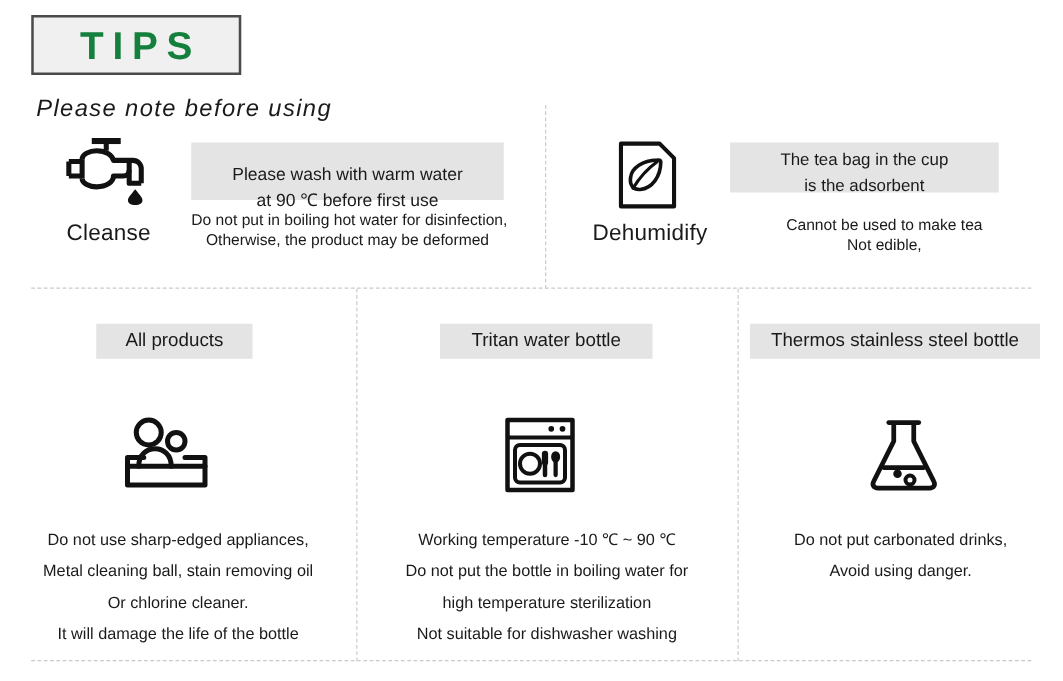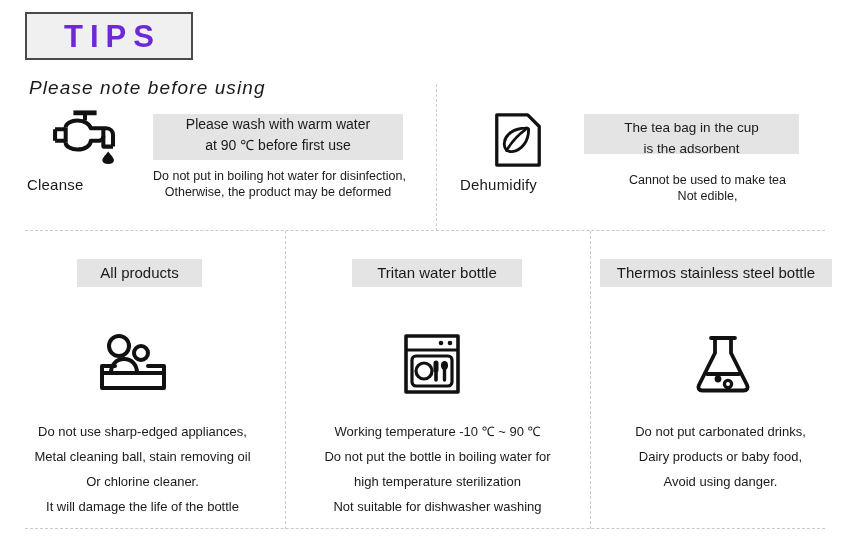--- a/index.html
+++ b/index.html
@@ -31,21 +31,21 @@
     border: 2px solid #4a4a4a;
     box-sizing: border-box;
     display: flex;
     align-items: center;
     justify-content: center;
   }
   .tips-box .tips-text {
     font-size: 31px;
     font-weight: bold;
     letter-spacing: 7px;
-    color: #6d28d9;
+    color: #15803d;
     text-indent: 7px;
     line-height: 1;
   }
 
   
   .section-heading {
     position: absolute;
     left: 29px;
     top: 77px;
     font-size: 19px;
@@ -78,22 +78,23 @@
   
   .gray-band {
     background: #e4e4e4;
     display: inline-block;
     text-align: center;
     box-sizing: border-box;
   }
 
   .icon-label {
     position: absolute;
-    font-size: 15px;
-    color: #1a1a1a;
+    font-size: 18px;
+    color: #1a1a1a;
+    text-align: center;
     white-space: nowrap;
     letter-spacing: 0.2px;
   }
 
   .icon-wrap {
     position: absolute;
     display: block;
   }
 
   .note-lines {
@@ -102,21 +103,21 @@
     font-size: 12.5px;
     line-height: 16px;
     color: #1a1a1a;
     white-space: nowrap;
   }
 
   
   #cleanse-icon   { left: 50px;  top: 108px; width: 70px; height: 56px; }
   #cleanse-label  { left: 27px;  top: 176px; width: 120px; }
   #cleanse-band   { position: absolute; left: 153px; top: 114px; width: 250px; height: 46px;
-                    font-size: 14px; line-height: 21px; padding-top: 0; }
+                    font-size: 14px; line-height: 21px; padding-top: 15px; }
   #cleanse-note   { left: 153px; top: 168px; width: 250px; }
 
   
   #dehum-icon     { left: 492px; top: 112px; width: 52px; height: 56px; }
   #dehum-label    { left: 460px; top: 176px; width: 120px; }
   #tea-band       { position: absolute; left: 584px; top: 114px; width: 215px; height: 40px;
                     font-size: 13.5px; line-height: 21px; padding-top: 3px; text-align: center; }
   #tea-note       { left: 600px; top: 172px; width: 215px; }
 
   
@@ -284,17 +285,16 @@
         <path d="M21 6 V20 L5 52 C3.4 55 5 57.5 8.4 57.5 H49.6 C53 57.5 54.6 55 53 52 L37 20 V6"></path>
 
         <path d="M13 41 H45"></path>
       </g>
       <circle cx="24" cy="46" r="3.4" fill="#111111"></circle>
       <circle cx="34" cy="51" r="3.6" fill="none" stroke="#111111" stroke-width="3.2"></circle>
     </svg>
   </div>
   <div class="bot-note" id="note-thermos">
     <span class="nl">Do not put carbonated drinks,</span>
-    <span class="nl">Dairy products or baby food,</span>
     <span class="nl">Avoid using danger.</span>
   </div>
 
 </div>
 
 </body></html>

